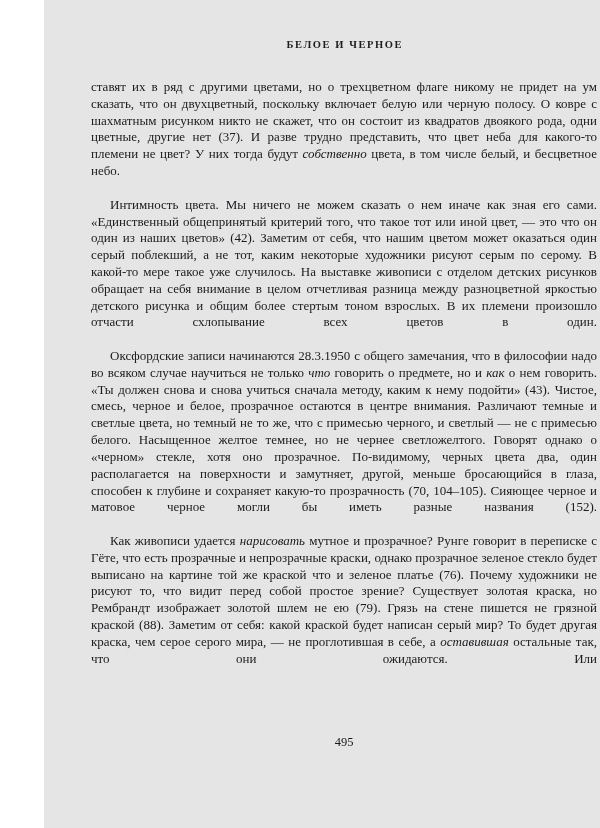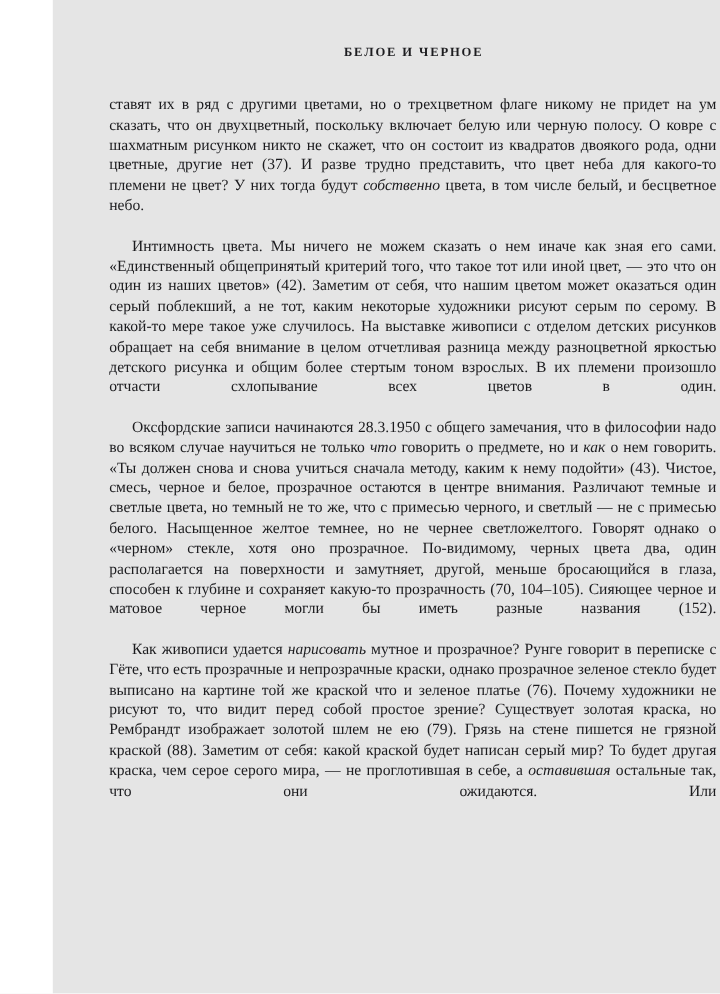--- a/index.html
+++ b/index.html
@@ -93,14 +93,15 @@
 
   <div class="running-head">БЕЛОЕ И ЧЕРНОЕ</div>
 
   <div class="text-block">
     <p class="para">ставят их в ряд с другими цветами, но о трехцветном флаге никому не придет на ум сказать, что он двухцветный, поскольку включает белую или черную полосу. О ковре с шахматным рисунком никто не скажет, что он состоит из квадратов двоякого рода, одни цветные, другие нет (37). И разве трудно представить, что цвет неба для какого-то племени не цвет? У них тогда будут <em class="it">собственно</em> цвета, в том числе белый, и бесцветное небо.</p>
     <p class="para indent">Интимность цвета. Мы ничего не можем сказать о нем иначе как зная его сами. «Единственный общепринятый критерий того, что такое тот или иной цвет, — это что он один из наших цветов» (42). Заметим от себя, что нашим цветом может оказаться один серый поблекший, а не тот, каким некоторые художники рисуют серым по серому. В какой-то мере такое уже случилось. На выставке живописи с отделом детских рисунков обращает на себя внимание в целом отчетливая разница между разноцветной яркостью детского рисунка и общим более стертым тоном взрослых. В их племени произошло отчасти схлопывание всех цветов в один.</p>
     <p class="para indent">Оксфордские записи начинаются 28.3.1950 с общего замечания, что в философии надо во всяком случае научиться не только <em class="it">что</em> говорить о предмете, но и <em class="it">как</em> о нем говорить. «Ты должен снова и снова учиться сначала методу, каким к нему подойти» (43). Чистое, смесь, черное и белое, прозрачное остаются в центре внимания. Различают темные и светлые цвета, но темный не то же, что с примесью черного, и светлый — не с примесью белого. Насыщенное желтое темнее, но не чернее светложелтого. Говорят однако о «черном» стекле, хотя оно прозрачное. По-видимому, черных цвета два, один располагается на поверхности и замутняет, другой, меньше бросающийся в глаза, способен к глубине и сохраняет какую-то прозрачность (70, 104–105). Сияющее черное и матовое черное могли бы иметь разные названия (152).</p>
     <p class="para indent">Как живописи удается <em class="it">нарисовать</em> мутное и прозрачное? Рунге говорит в переписке с Гёте, что есть прозрачные и непрозрачные краски, однако прозрачное зеленое стекло будет выписано на картине той же краской что и зеленое платье (76). Почему художники не рисуют то, что видит перед собой простое зрение? Существует золотая краска, но Рембрандт изображает золотой шлем не ею (79). Грязь на стене пишется не грязной краской (88). Заметим от себя: какой краской будет написан серый мир? То будет другая краска, чем серое серого мира, — не проглотившая в себе, а <em class="it">оставившая</em> остальные так, что они ожидаются. Или</p>
   </div>
 
+  <div class="folio">495</div>
 
 </div>
 
 </body></html>

